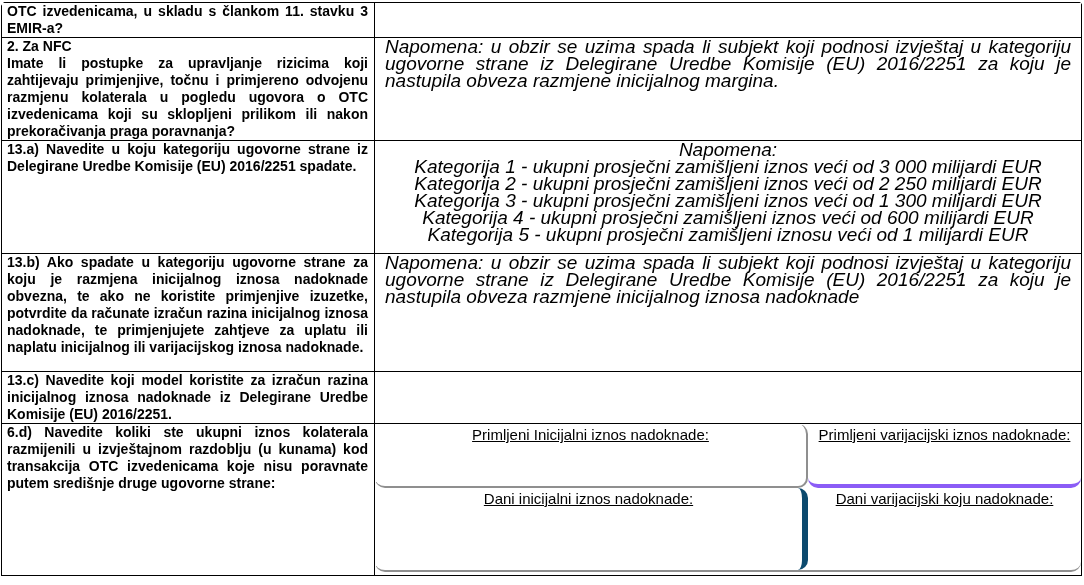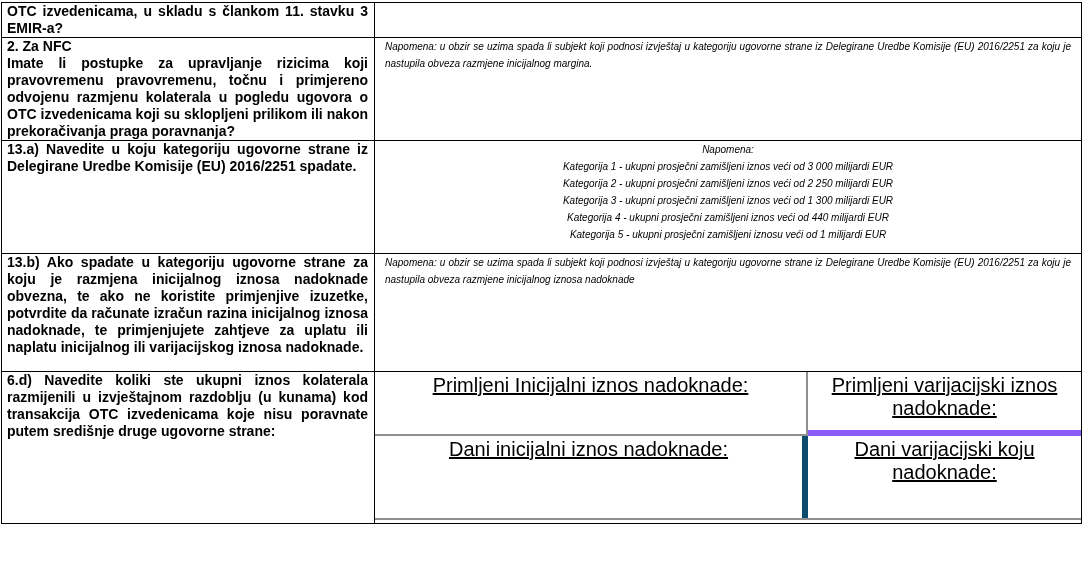--- a/index.html
+++ b/index.html
@@ -1,15 +1,15 @@
 <!DOCTYPE html>
 <html><head>
 <meta charset="utf-8">
 <style>
-  * { box-sizing: border-box; }
+  * { box-sizing: border-box; border-radius: 10px; }
   html, body {
     margin: 0; padding: 0;
     width: 1084px; height: 585px;
     background: #ffffff;
     font-family: "Liberation Sans", "DejaVu Sans", sans-serif;
     color: #000000;
   }
   table.doc {
     border-collapse: collapse;
     table-layout: fixed;
@@ -23,39 +23,39 @@
   }
   td.qcell {
     font-weight: bold;
     font-size: 14px;
     line-height: 17px;
     text-align: justify;
     padding: 0 6px 0 5px;
   }
   td.ncell {
     font-style: italic;
-    font-size: 10px;
+    font-size: 19px;
     line-height: 17px;
     text-align: justify;
     padding: 0 10px 0 10px;
   }
   td.ncell .nline { text-align: center; }
   td.margin-cell { padding: 0; }
   .mgrid {
     display: grid;
     grid-template-columns: 433px 1fr;
     grid-template-rows: 64px 1fr;
     height: 148px;
     border-bottom: 2px solid #8f8f8f;
   }
   .mc-a { border-right: 2px solid #8f8f8f; border-bottom: 2px solid #8f8f8f; }
-  .mc-b { border-bottom: 6px solid #8b5cf6; }
+  .mc-b { border-bottom: 4px solid #8b5cf6; }
   .mc-c { border-right: 6px solid #0c4a6e; }
   .mlabel {
-    font-size: 20px;
+    font-size: 15px;
     font-weight: normal;
     text-align: center;
     text-decoration: underline;
     padding-top: 2px;
   }
 </style>
 </head>
 <body>
 
 <table class="doc">
@@ -68,50 +68,56 @@
       <tr>
     <td class="qcell" style="height:32px">
       <div>OTC izvedenicama, u skladu s člankom 11. stavku 3 EMIR-a?</div>
     </td>
     <td class="ncell"></td>
   </tr>
 
   <tr>
     <td class="qcell" style="height:102px">
       <div>2. Za NFC</div>
-      <div>Imate li postupke za upravljanje rizicima koji pravovremenu pravovremenu, točnu i primjereno odvojenu razmjenu kolaterala u pogledu ugovora o OTC izvedenicama koji su sklopljeni prilikom ili nakon prekoračivanja praga poravnanja?</div>
+      <div>Imate li postupke za upravljanje rizicima koji zahtijevaju primjenjive, točnu i primjereno odvojenu razmjenu kolaterala u pogledu ugovora o OTC izvedenicama koji su sklopljeni prilikom ili nakon prekoračivanja praga poravnanja?</div>
     </td>
     <td class="ncell">
       <div>Napomena: u obzir se uzima spada li subjekt koji podnosi izvještaj u kategoriju ugovorne strane iz Delegirane Uredbe Komisije (EU) 2016/2251 za koju je nastupila obveza razmjene inicijalnog margina.</div>
     </td>
   </tr>
 
   <tr>
     <td class="qcell" style="height:113px">
       <div>13.a) Navedite u koju kategoriju ugovorne strane iz Delegirane Uredbe Komisije (EU) 2016/2251 spadate.</div>
     </td>
     <td class="ncell">
       <div class="nline">Napomena:</div>
       <div class="nline">Kategorija 1 - ukupni prosječni zamišljeni iznos veći od 3 000 milijardi EUR</div>
       <div class="nline">Kategorija 2 - ukupni prosječni zamišljeni iznos veći od 2 250 milijardi EUR</div>
       <div class="nline">Kategorija 3 - ukupni prosječni zamišljeni iznos veći od 1 300 milijardi EUR</div>
-      <div class="nline">Kategorija 4 - ukupni prosječni zamišljeni iznos veći od 440 milijardi EUR</div>
+      <div class="nline">Kategorija 4 - ukupni prosječni zamišljeni iznos veći od 600 milijardi EUR</div>
       <div class="nline">Kategorija 5 - ukupni prosječni zamišljeni iznosu veći od 1 milijardi EUR</div>
     </td>
   </tr>
 
   <tr>
     <td class="qcell" style="height:118px">
       <div>13.b) Ako spadate u kategoriju ugovorne strane za koju je razmjena inicijalnog iznosa nadoknade obvezna, te ako ne koristite primjenjive izuzetke, potvrdite da računate izračun razina inicijalnog iznosa nadoknade, te primjenjujete zahtjeve za uplatu ili naplatu inicijalnog ili varijacijskog iznosa nadoknade.</div>
     </td>
     <td class="ncell">
       <div>Napomena: u obzir se uzima spada li subjekt koji podnosi izvještaj u kategoriju ugovorne strane iz Delegirane Uredbe Komisije (EU) 2016/2251  za koju je nastupila obveza razmjene inicijalnog iznosa nadoknade</div>
     </td>
   </tr>
 
+  <tr>
+    <td class="qcell" style="height:50px">
+      <div>13.c) Navedite koji model koristite za izračun razina inicijalnog iznosa nadoknade iz Delegirane Uredbe Komisije (EU) 2016/2251.</div>
+    </td>
+    <td class="ncell"></td>
+  </tr>
 
   <tr>
     <td class="qcell" style="height:152px">
       <div>6.d) Navedite koliki ste ukupni iznos kolaterala razmijenili u izvještajnom razdoblju (u kunama) kod transakcija OTC izvedenicama koje nisu poravnate putem središnje druge ugovorne strane:</div>
     </td>
     <td class="margin-cell">
       <div class="mgrid">
         <div class="mc-a">
           <div class="mlabel">Primljeni Inicijalni iznos nadoknade:</div>
         </div>

